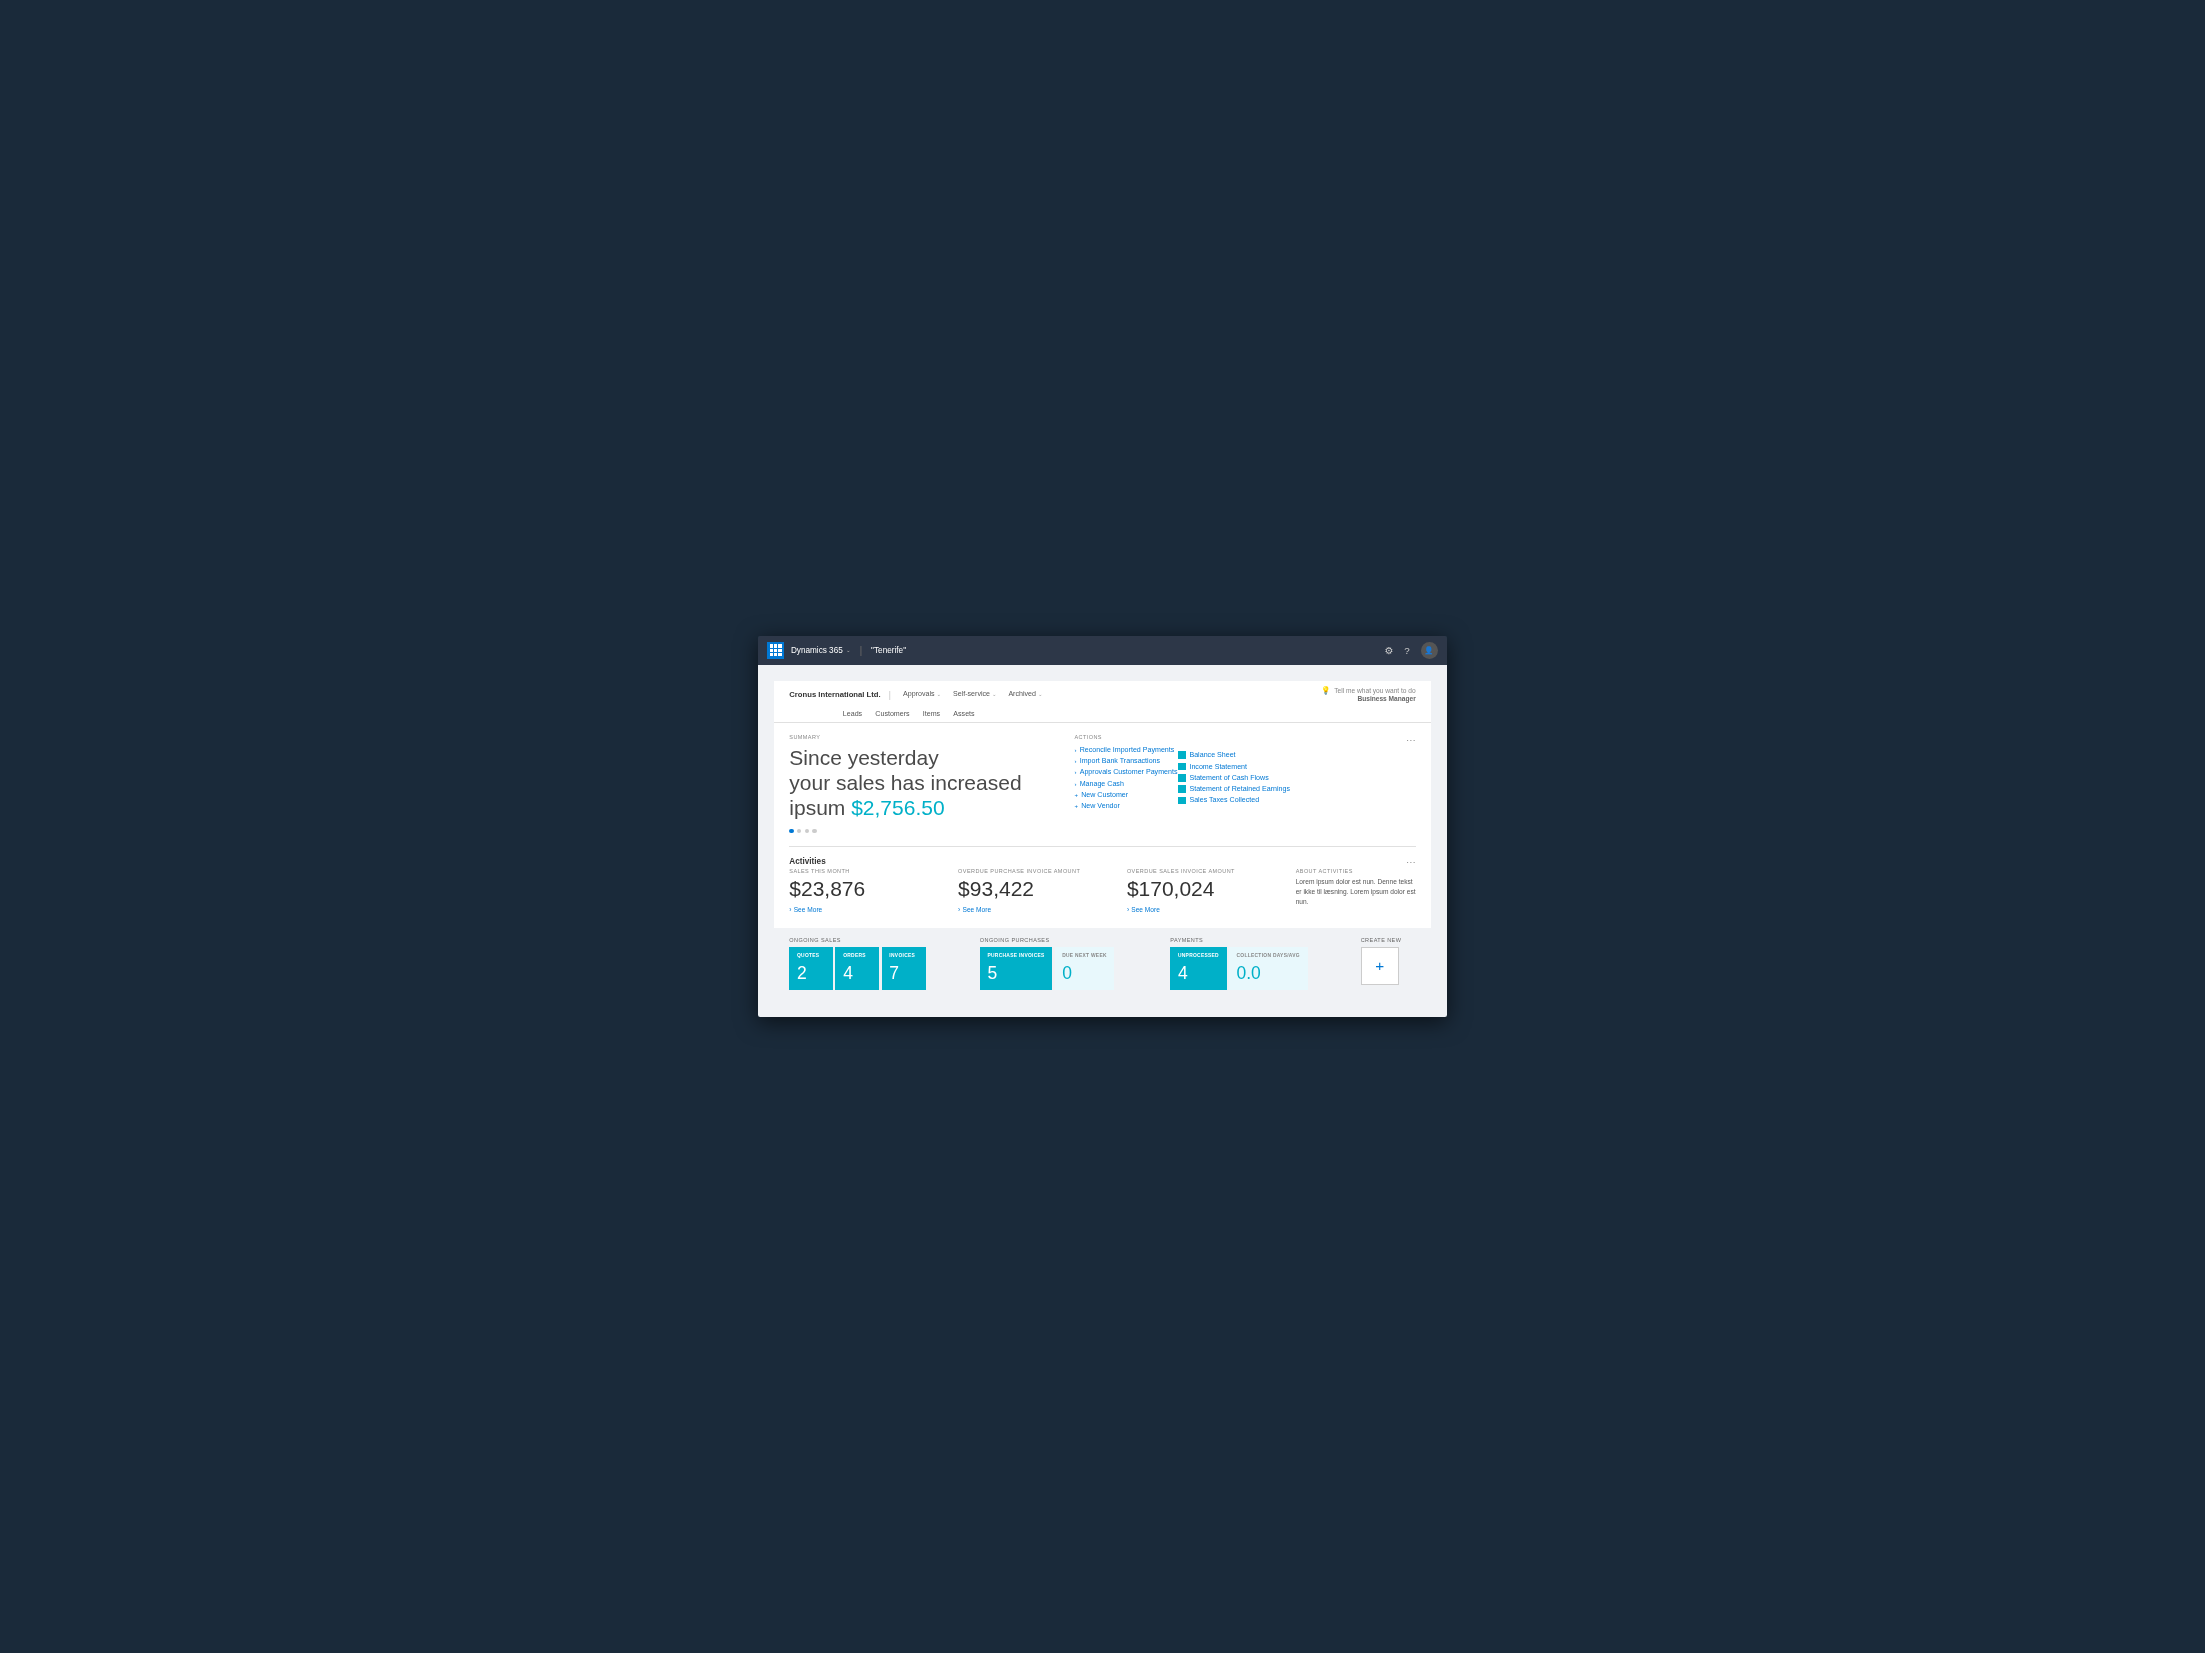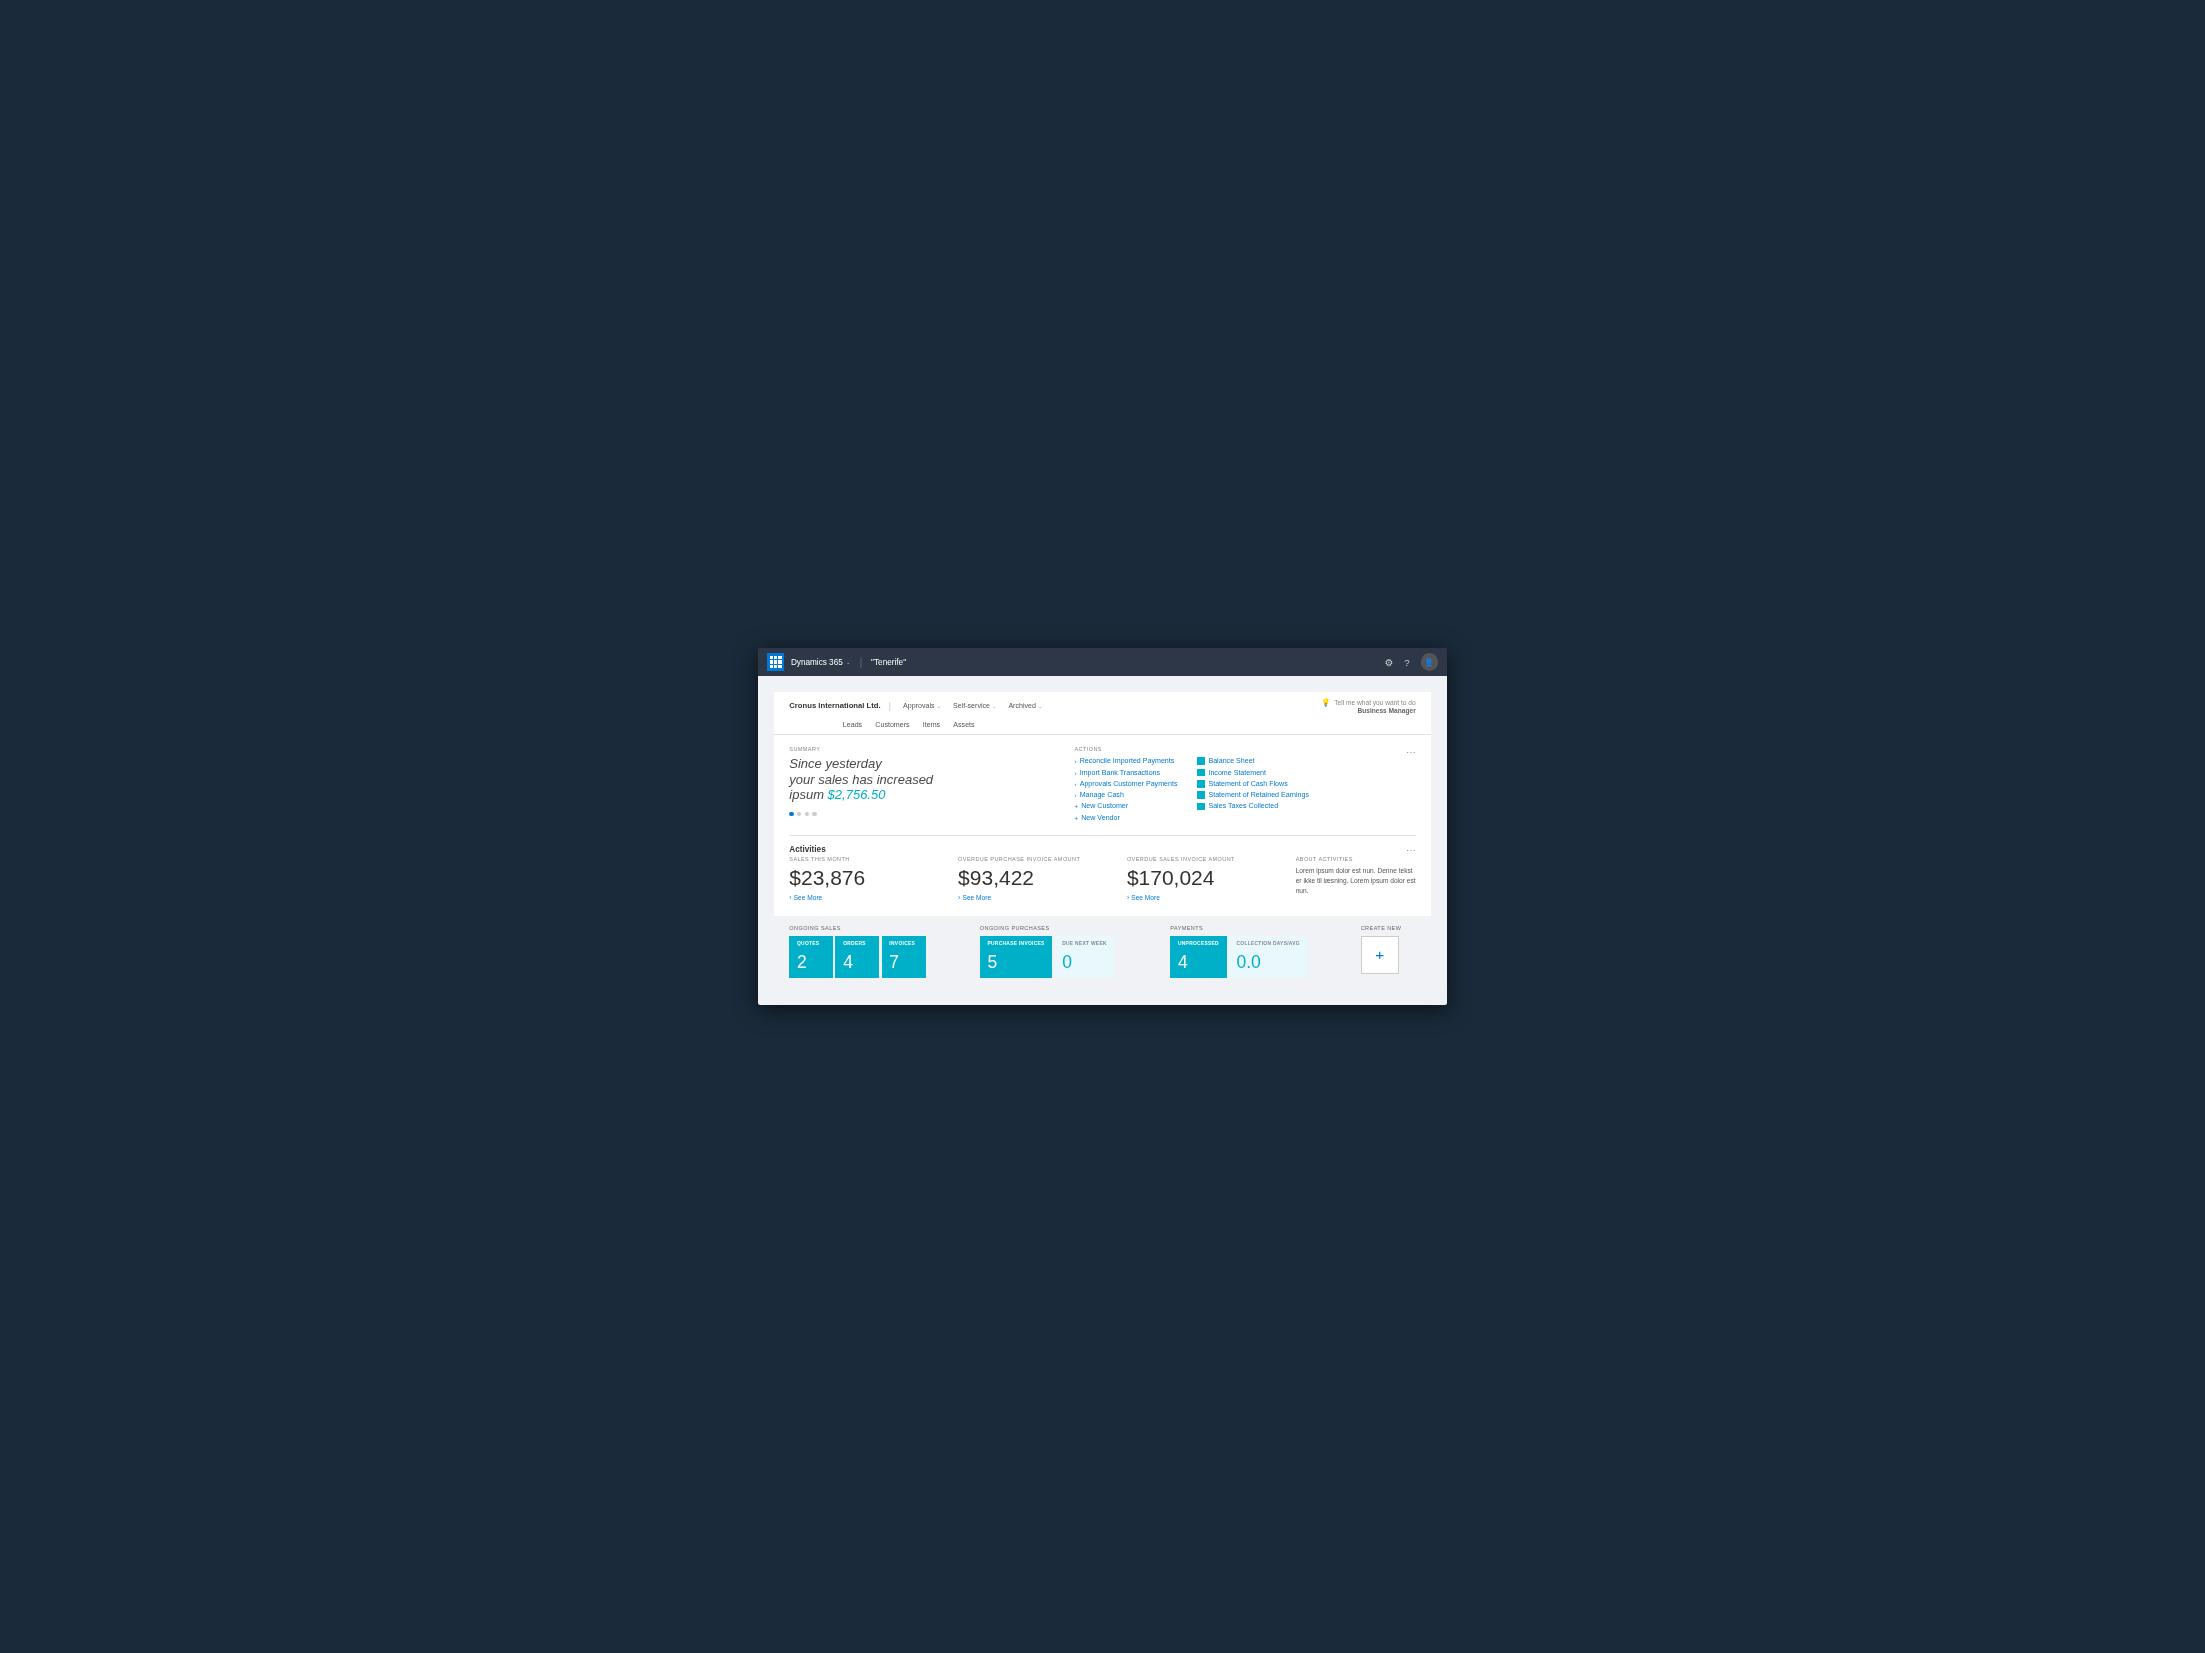--- a/index.html
+++ b/index.html
@@ -177,25 +177,24 @@
       flex: 0 0 42%;
     }
     .summary-label {
       font-size: 5.5px;
       letter-spacing: 0.08em;
       color: #888;
       text-transform: uppercase;
       margin-bottom: 4.4px;
     }
     .summary-text {
-      font-size: 13px;
+      font-size: 21px;
       color: #4a4a4a;
       line-height: 1.2;
       font-weight: 300;
-      font-style: italic;
     }
     .summary-amount {
       color: #00b0c8;
     }
     .summary-dots {
       display: flex;
       gap: 3.3px;
       margin-top: 8.8px;
     }
     .summary-dot {
@@ -209,21 +208,22 @@
     }
     .actions-label {
       font-size: 5.5px;
       letter-spacing: 0.08em;
       color: #888;
       text-transform: uppercase;
       margin-bottom: 5.5px;
     }
     .actions-columns {
       display: flex;
-      gap: 20px;
+      gap: 1px;
+      align-items: center;
     }
     .actions-col {
       display: flex;
       flex-direction: column;
       gap: 3.3px;
     }
     .action-item {
       display: flex;
       align-items: center;
       gap: 3.3px;

